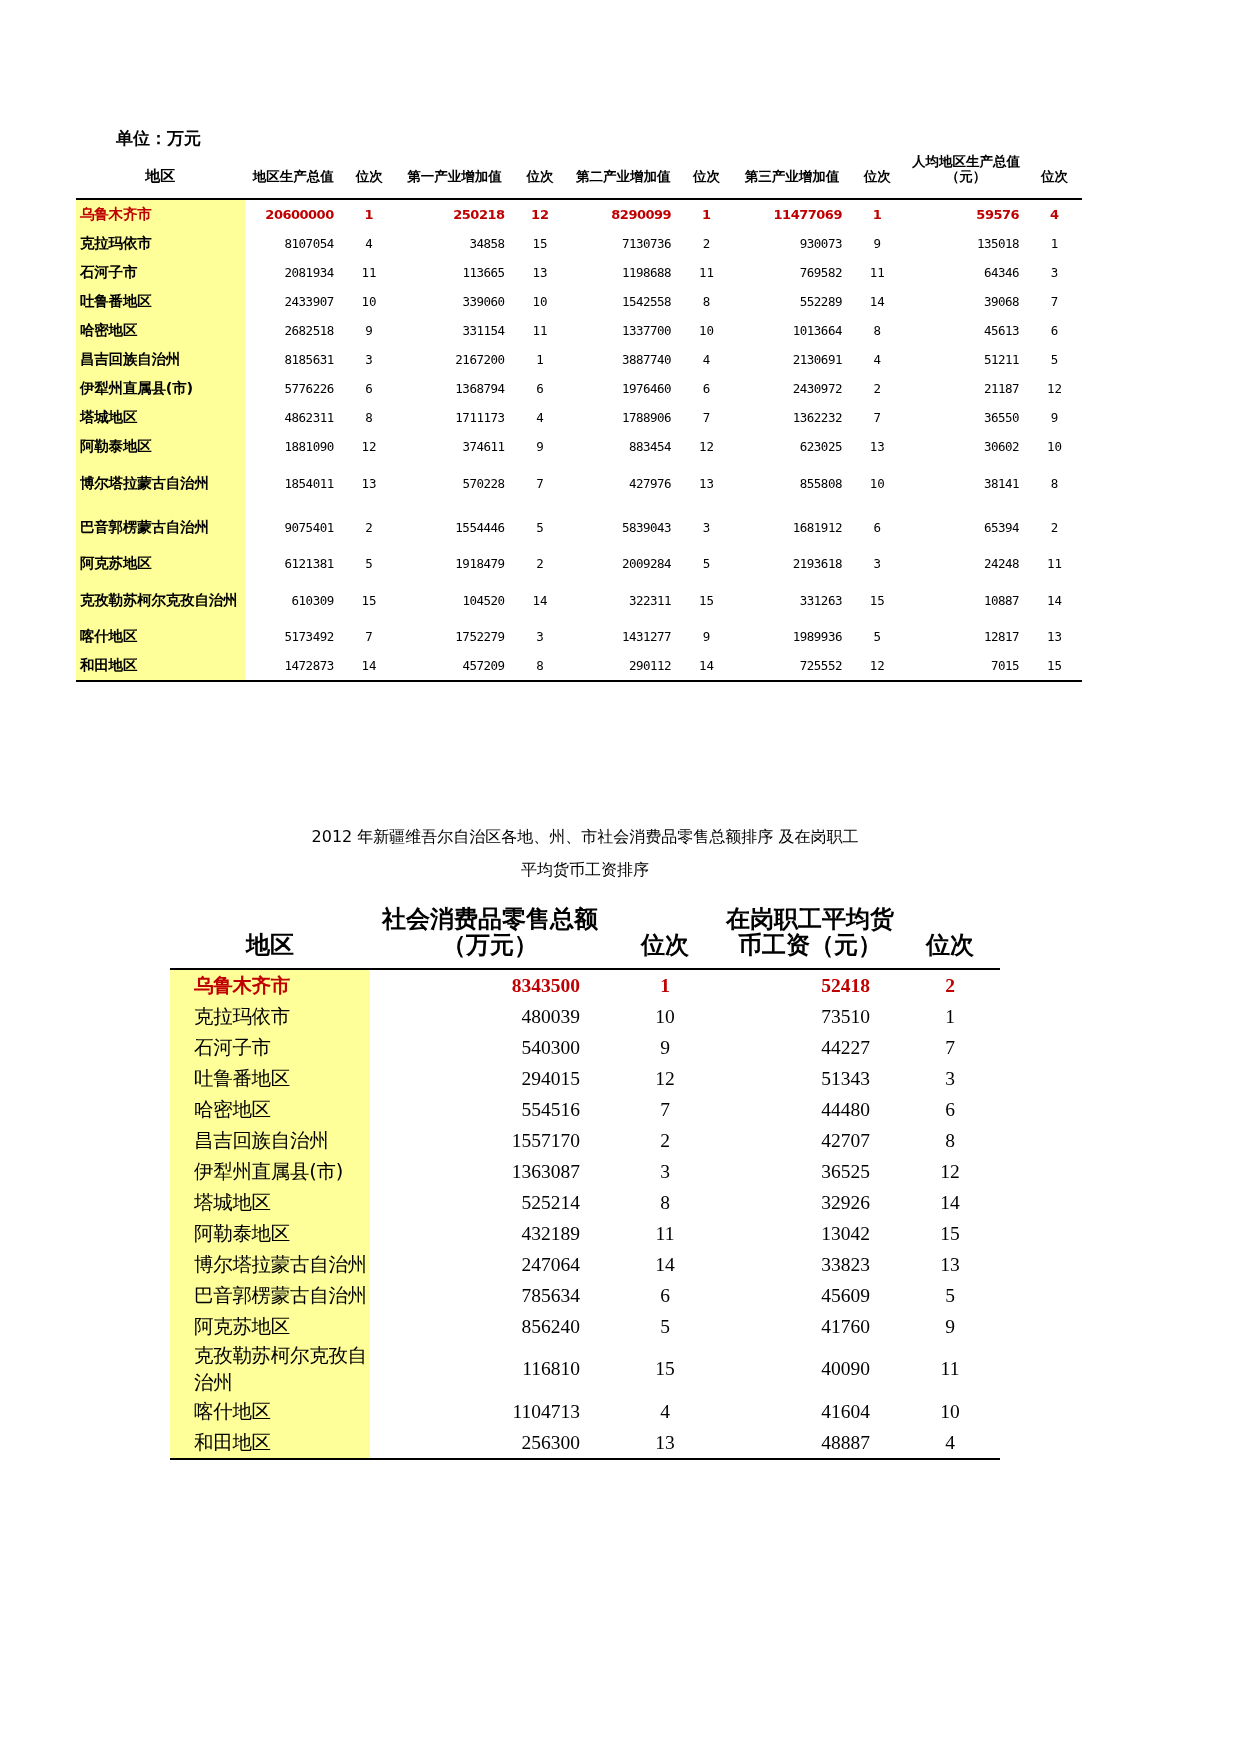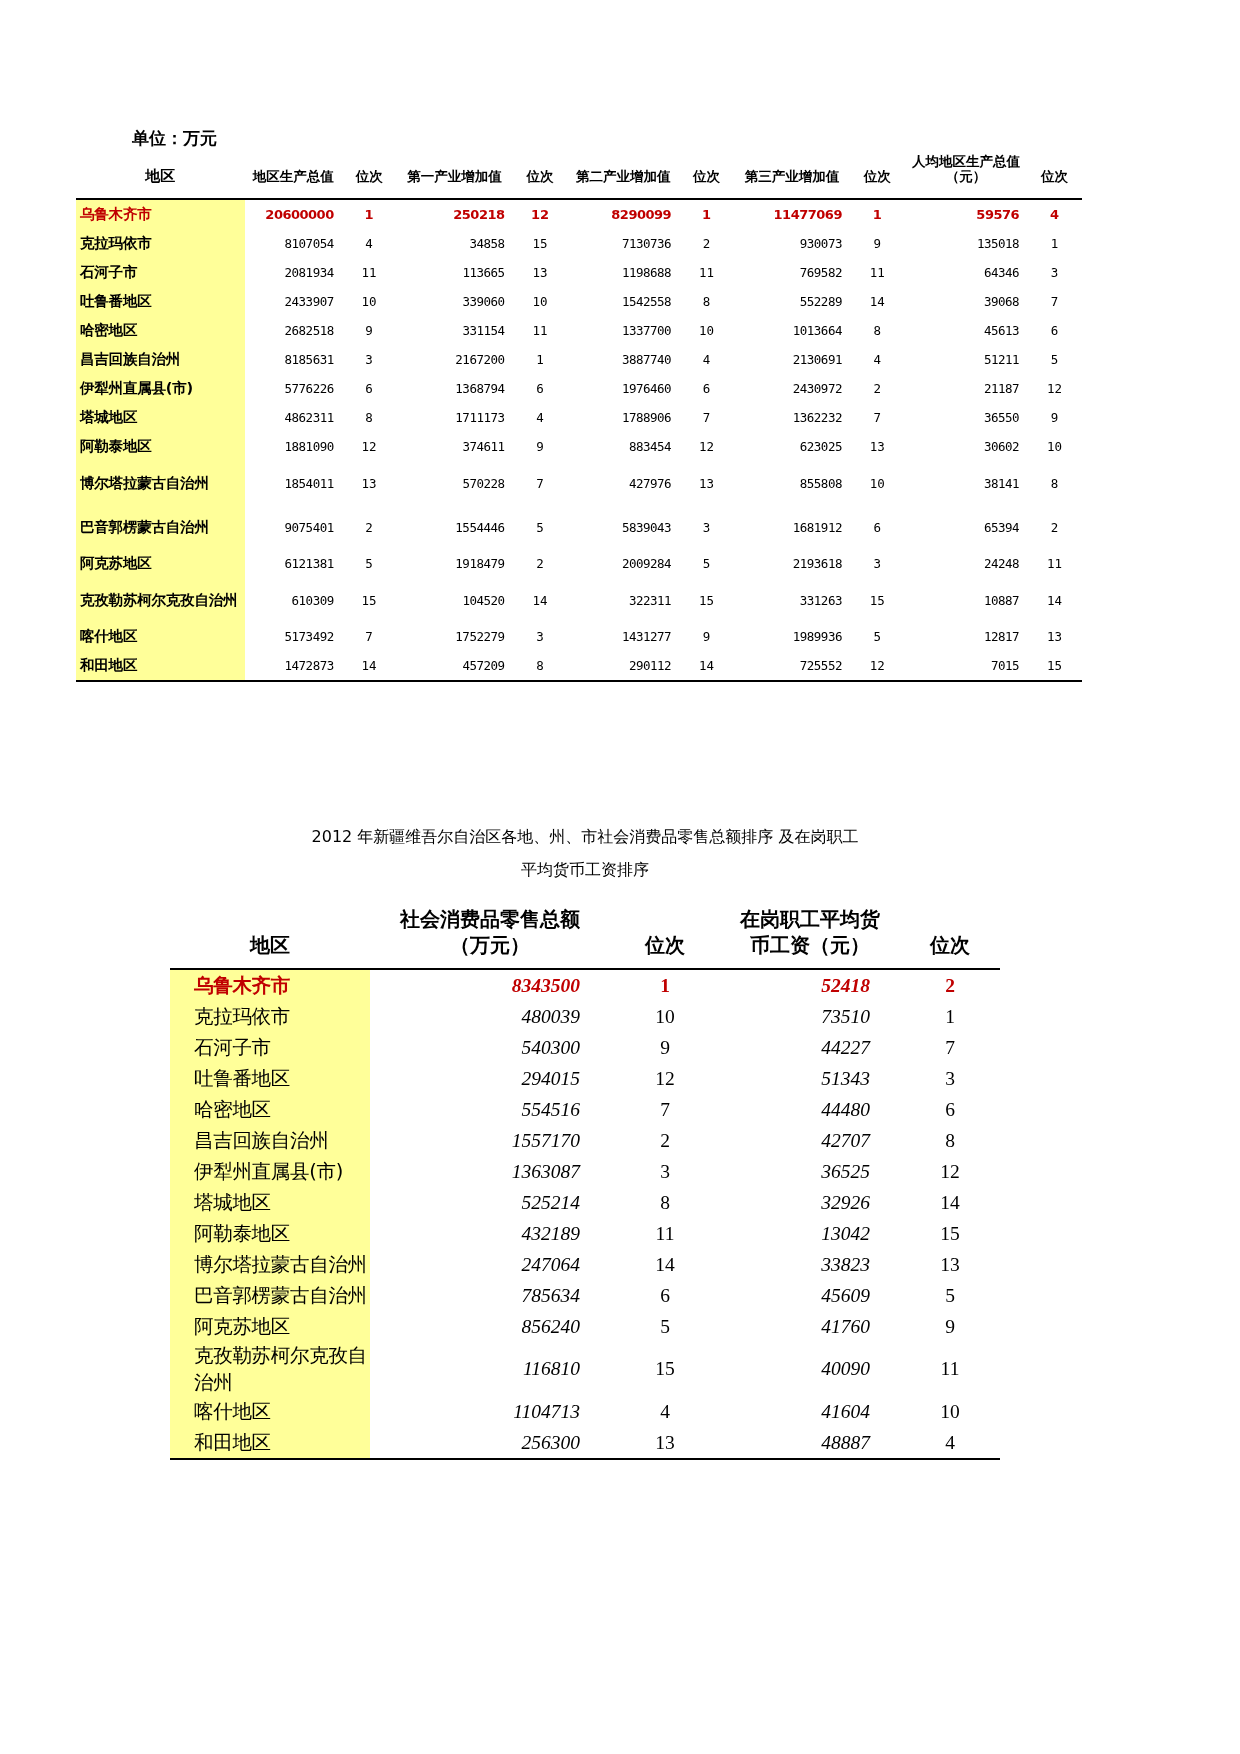--- a/index.html
+++ b/index.html
@@ -20,21 +20,21 @@
   #table1-wrap {
     position: absolute;
     left: 76px;
     top: 128px;
     width: 1006px;
   }
   .unit-label {
     font-family: "DejaVu Sans", "Liberation Sans", sans-serif;
     font-weight: bold;
     font-size: 17px;
-    margin-left: 56px;
+    margin-left: 40px;
     margin-bottom: 4px;
     line-height: 20px;
   }
   table.grid {
     border-collapse: collapse;
     table-layout: fixed;
     width: 100%;
   }
   table.grid td, table.grid th {
     padding: 0;
@@ -104,21 +104,21 @@
   .t2-title {
     font-family: "DejaVu Sans", "Liberation Sans", sans-serif;
     font-size: 16px;
     line-height: 33px;
     text-align: center;
     margin: 0 0 16px 0;
   }
   .t2 thead th {
     font-family: "DejaVu Sans", "Liberation Sans", sans-serif;
     font-weight: bold;
-    font-size: 20px;
+    font-size: 24px;
     line-height: 26px;
     text-align: center;
     padding: 4px 2px 10px 2px;
     border-bottom: 2.4px solid #000;
     vertical-align: bottom;
   }
   .t2 tbody td {
     height: 31px;
     font-size: 19px;
   }
@@ -129,21 +129,20 @@
     font-size: 19.5px;
     text-align: left;
     padding-left: 24px;
     letter-spacing: -0.3px;
   }
   .t2 tbody td.num {
     font-family: "Liberation Serif", "DejaVu Serif", serif;
     font-size: 19.5px;
     text-align: right;
     padding-right: 30px;
-    font-style: italic;
   }
   .t2 tbody td.rank {
     font-family: "Liberation Serif", "DejaVu Serif", serif;
     font-size: 19.5px;
     text-align: center;
   }
   .t2 tbody tr.highlight td.region {
     color: #c00000;
     font-weight: bold;
   }

